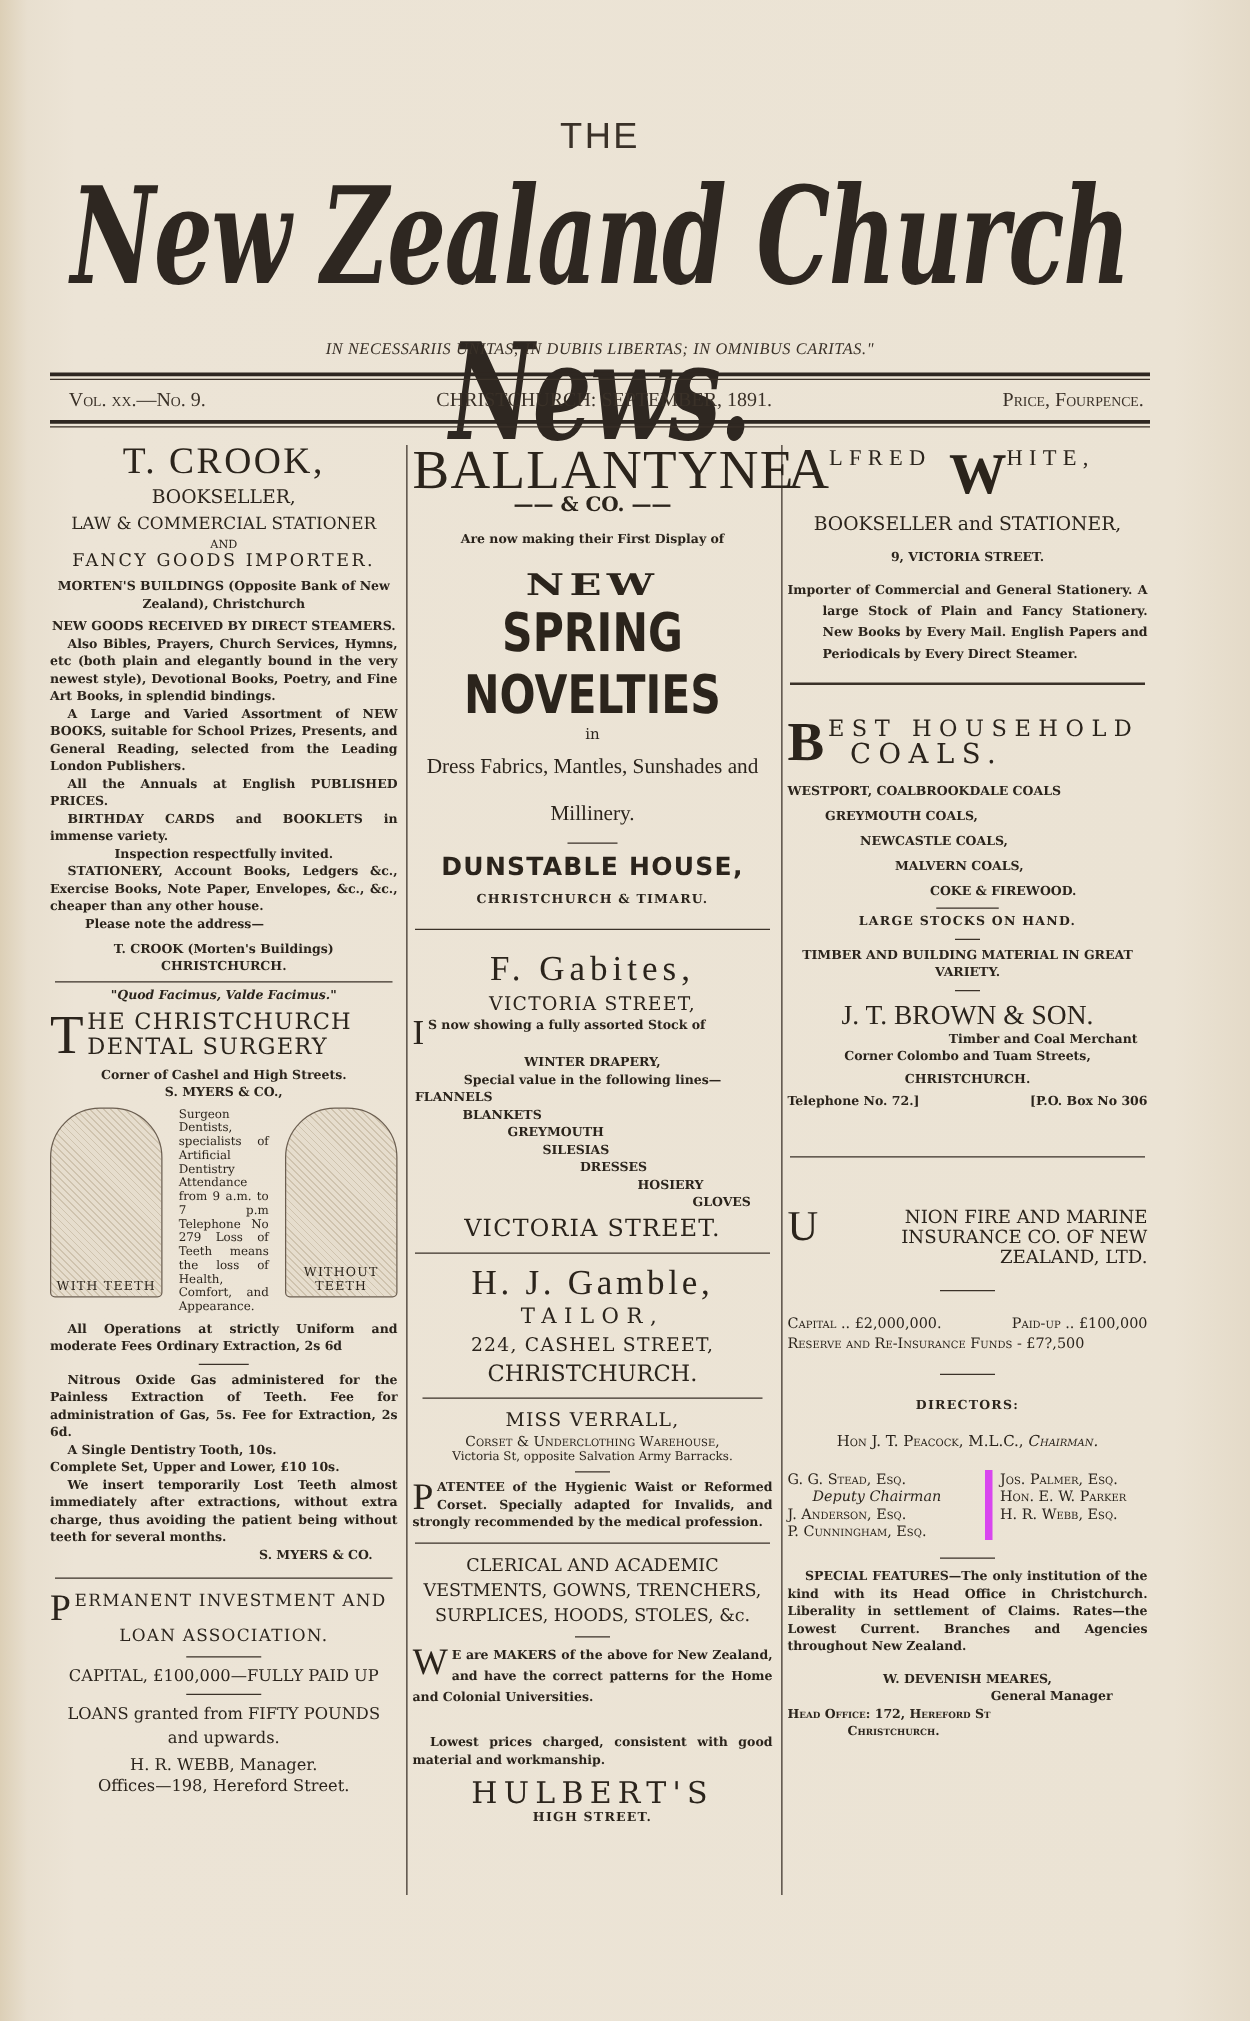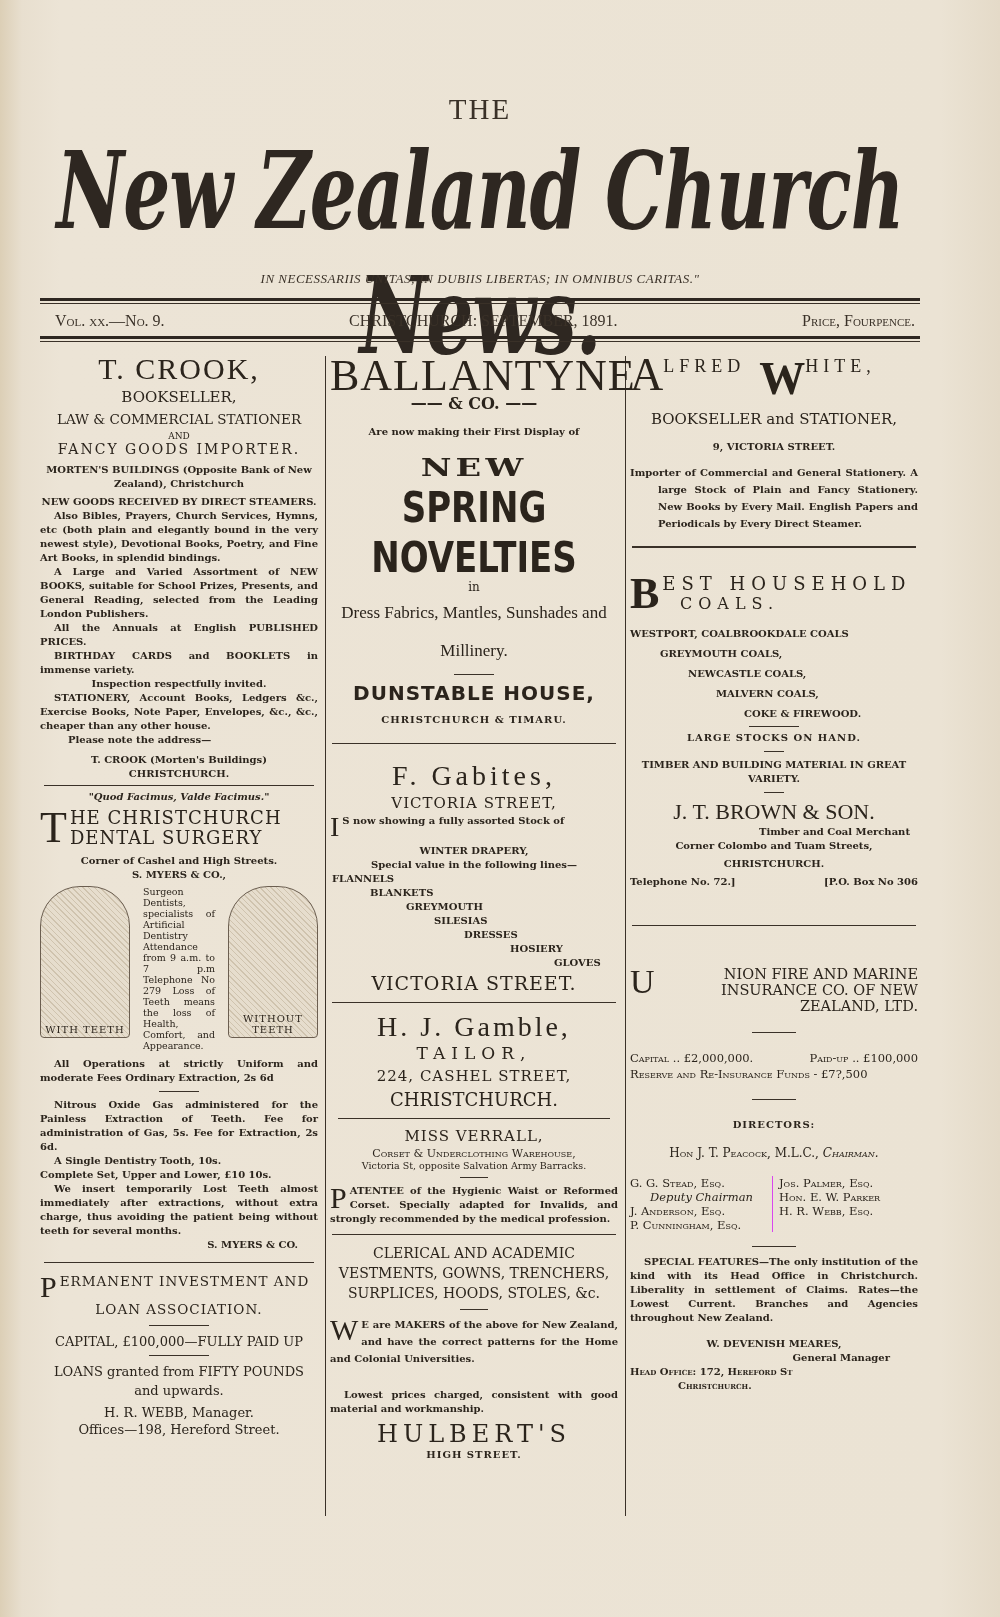--- a/index.html
+++ b/index.html
@@ -7,21 +7,21 @@
     width: 1000px; height: 1617px; overflow: hidden;
     background: #e9e1d2;
     background-image: linear-gradient(90deg, #dccfb6 0px, #e8dfcf 22px, #ece4d6 60px, #ebe3d4 940px, #e4dac8 1000px);
     color: #2b241c;
     font-family: "DejaVu Serif", "Liberation Serif", serif;
     position: relative;
   }
   .page { position: absolute; left: 40px; top: 0; width: 880px; height: 1617px; }
   .masthead-the {
     position: absolute; left: 0; width: 880px; top: 93px; text-align: center;
-    font-family: Liberation Serif, serif; font-size: 29px; letter-spacing: 2px; color: #3a3128;
+    font-family: Liberation Sans, sans-serif; font-size: 29px; letter-spacing: 2px; color: #3a3128;
   }
   .masthead-title {
     position: absolute; left: 0; width: 880px; top: 128px; text-align: center;
     font-family: "DejaVu Serif", serif; font-weight: bold; font-size: 74px;
     letter-spacing: -1px; color: #2e2721; transform: scaleY(1.45); transform-origin: top center;
     font-style: italic;
   }
   .motto {
     position: absolute; left: 0; width: 880px; top: 271px; text-align: center;
     font-family: "Liberation Serif", serif; font-style: italic; font-size: 13px;
@@ -218,21 +218,21 @@
       <div class="c" style="font-size:15px;margin-top:6px">BOOKSELLER and STATIONER,</div>
       <div class="c t" style="margin-top:12px">9, VICTORIA STREET.</div>
       <p class="j t" style="margin-top:10px;line-height:17px;padding-left:28px;text-indent:-28px">Importer of Commercial and General Stationery. A large Stock of Plain and Fancy Stationery. New Books by Every Mail. English Papers and Periodicals by Every Direct Steamer.</p>
     </div>
     <div class="div-full" style="margin:14px 2px 26px 2px;height:2px"></div>
 
     <div>
       <div style="overflow:hidden">
         <span class="drop" style="font-size:44px;line-height:40px;font-weight:bold">B</span>
         <div style="font-size:18px;letter-spacing:6px;line-height:20px">EST HOUSEHOLD</div>
-        <div style="font-size:16px;letter-spacing:6px;line-height:20px;padding-left:50px">COALS.</div>
+        <div style="font-size:22px;letter-spacing:6px;line-height:20px;padding-left:50px">COALS.</div>
       </div>
       <p class="t" style="margin-top:10px;line-height:20px">WESTPORT, COALBROOKDALE COALS</p>
       <p class="t" style="padding-left:30px;line-height:20px">GREYMOUTH COALS,</p>
       <p class="t" style="padding-left:58px;line-height:20px">NEWCASTLE COALS,</p>
       <p class="t" style="padding-left:86px;line-height:20px">MALVERN COALS,</p>
       <p class="t" style="padding-left:114px;line-height:20px">COKE &amp; FIREWOOD.</p>
       <div class="div-short" style="width:50px;margin:2px auto"></div>
       <p class="c t" style="letter-spacing:1px;margin-top:4px">LARGE STOCKS ON HAND.</p>
       <div class="div-short" style="width:20px"></div>
       <p class="c t">TIMBER AND BUILDING MATERIAL IN GREAT VARIETY.</p>
@@ -259,21 +259,21 @@
         <span>Paid-up .. £100,000</span>
       </div>
       <p class="sc" style="font-size:11.5px;margin-top:2px">Reserve and Re-Insurance Funds - £7?,500</p>
       <div class="div-short" style="width:44px;margin:18px auto"></div>
       <p class="c t" style="letter-spacing:1px">DIRECTORS:</p>
       <p class="c sc" style="font-size:12px;margin-top:14px">
         <span>Hon J. T. Peacock, M.L.C.,</span>
         <i>Chairman.</i>
       </p>
       <div class="sc" style="display:flex;font-size:11.5px;line-height:14px;margin-top:16px">
-        <div style="width:138px;border-right:1px solid #d946ef;padding-right:4px">
+        <div style="width:138px;border-right:6px solid #d946ef;padding-right:20px">
           <div>G. G. Stead, Esq.</div>
           <div style="font-style:italic;padding-left:20px;font-variant:normal">Deputy Chairman</div>
           <div>J. Anderson, Esq.</div>
           <div>P. Cunningham, Esq.</div>
         </div>
         <div style="padding-left:6px">
           <div>Jos. Palmer, Esq.</div>
           <div>Hon. E. W. Parker</div>
           <div>H. R. Webb, Esq.</div>
         </div>

